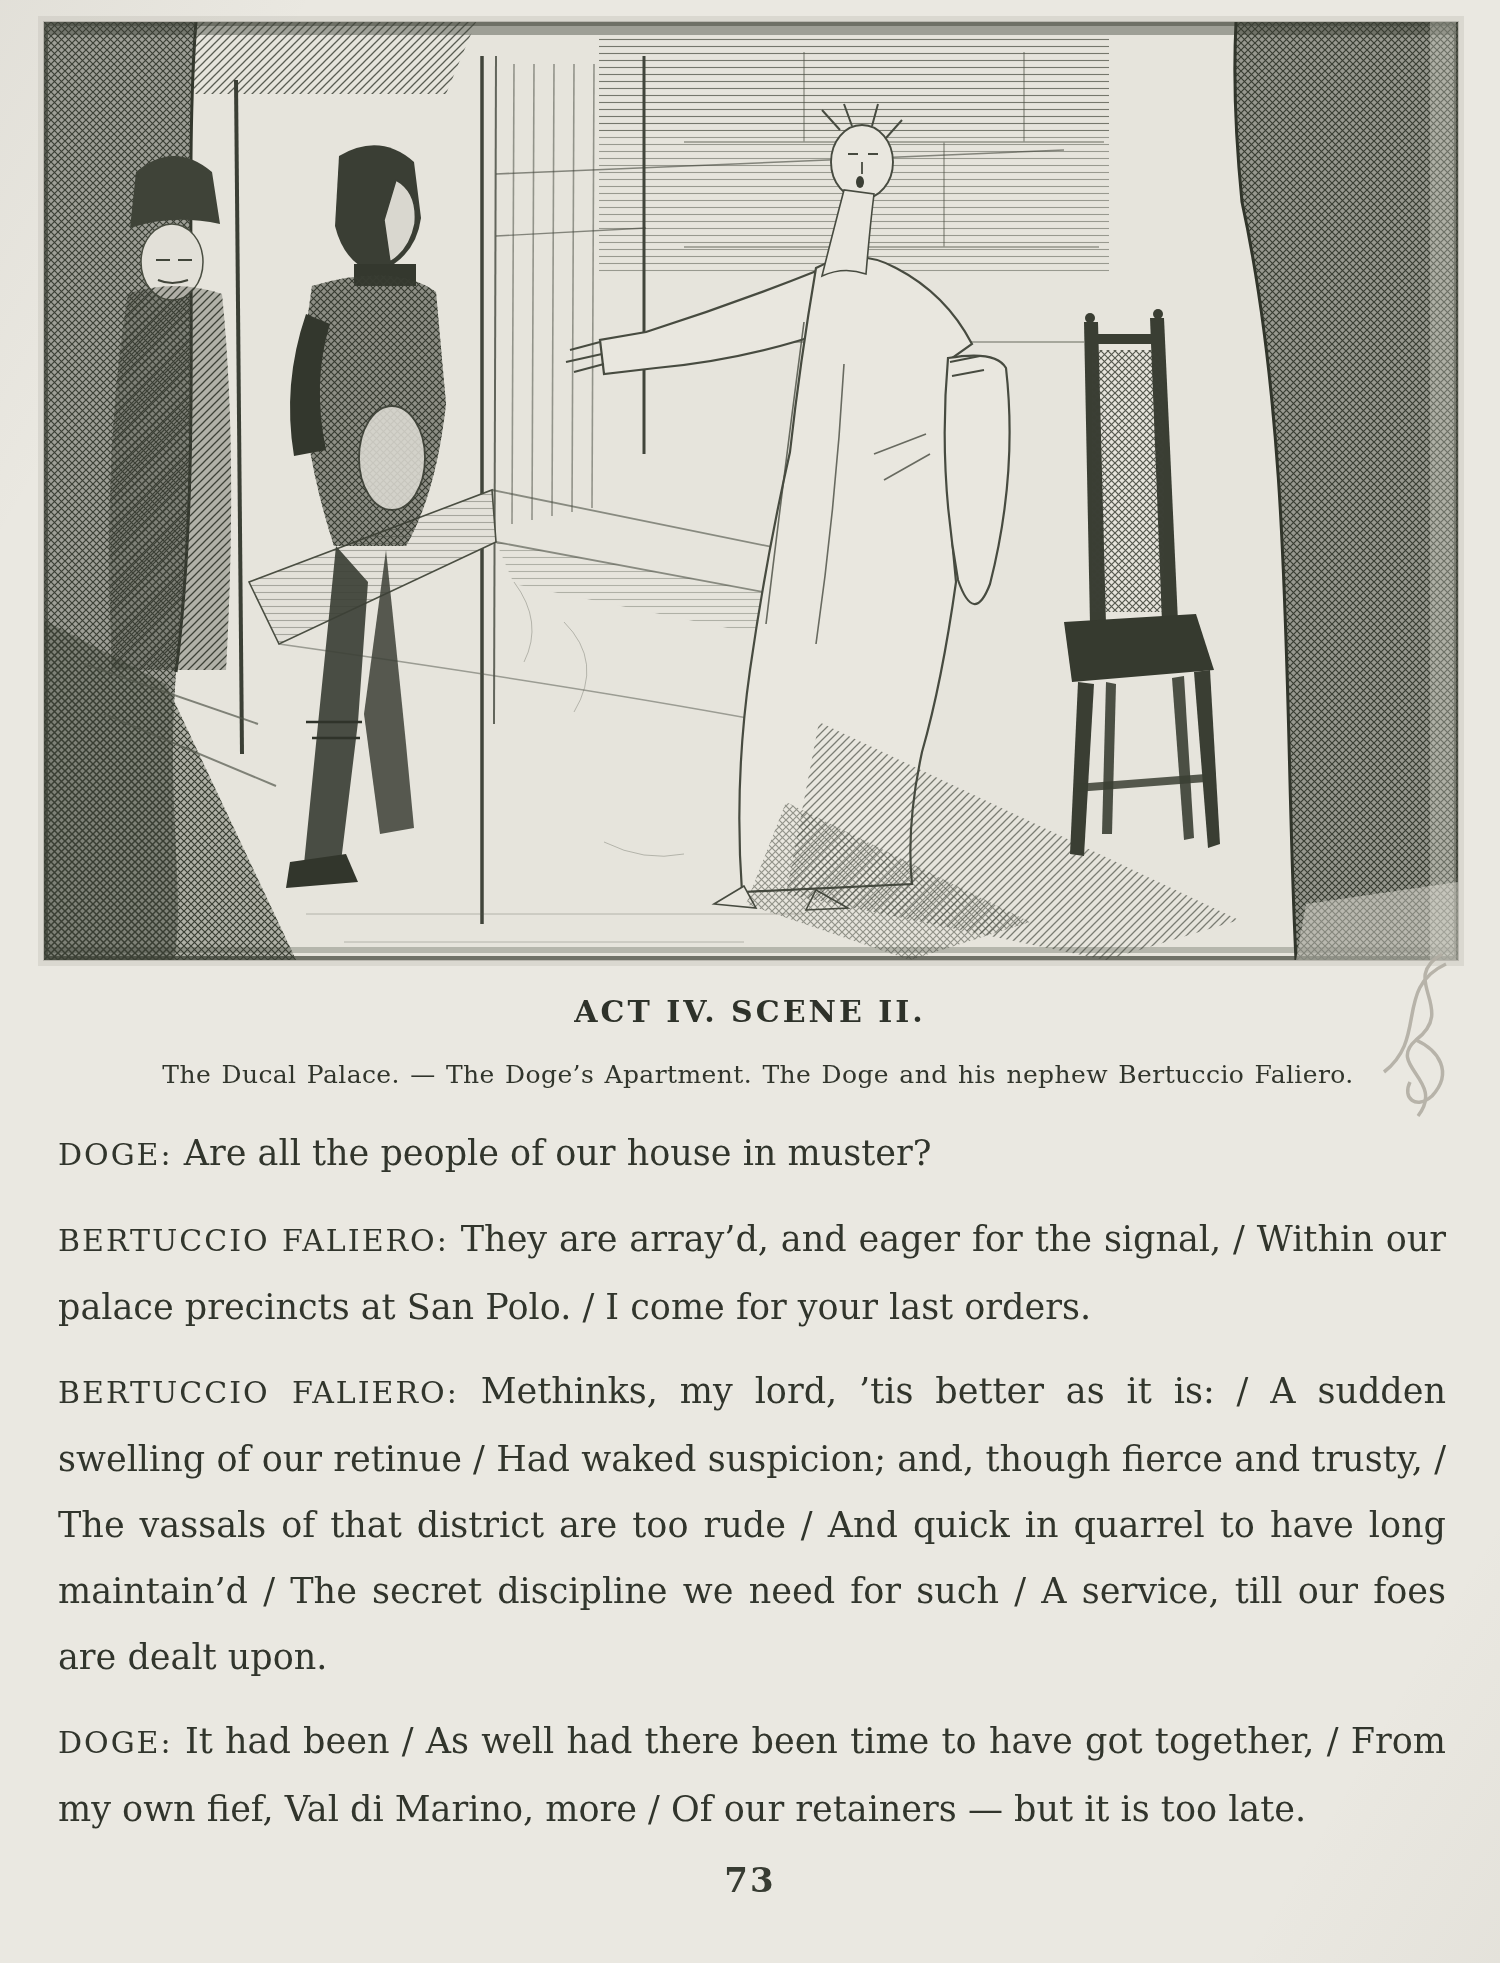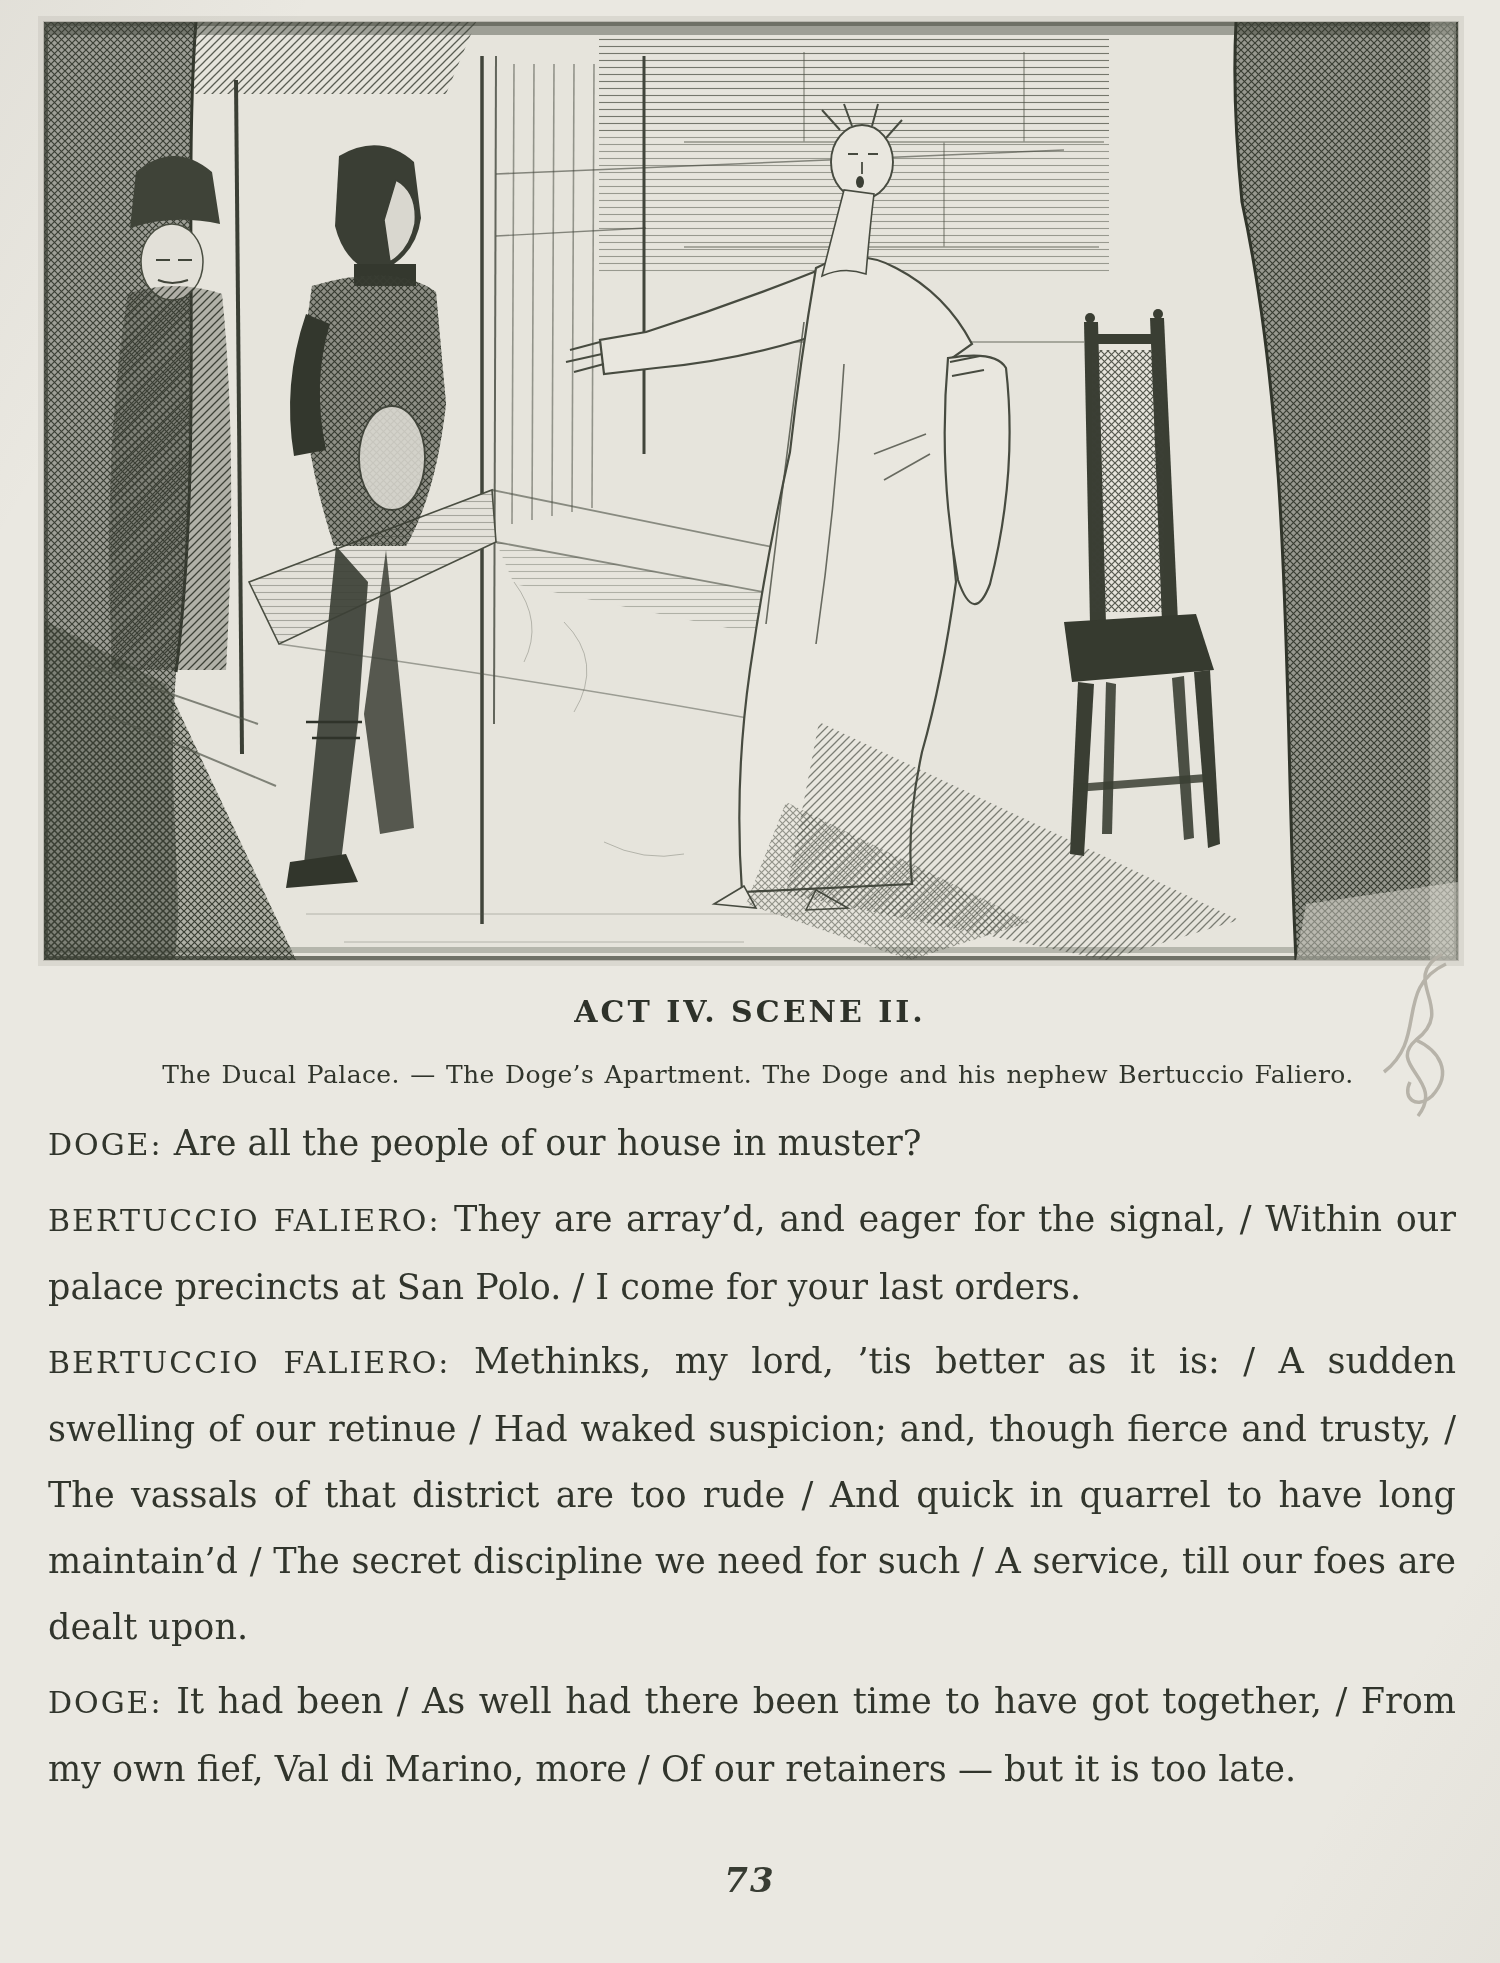--- a/index.html
+++ b/index.html
@@ -31,25 +31,25 @@
   .direction{
     position:absolute;top:1052px;left:45px;width:1410px;margin:8px;
     text-align:center;font-size:25px;letter-spacing:0.4px;word-spacing:2px;
     color:#31352c;
   }
   .dialogue{
     position:absolute;left:40px;top:1102px;width:1424px;
     font-size:35px;line-height:66px;text-align:justify;
     color:#31352c;
   }
-  .dialogue p{margin:8px;}
+  .dialogue p{margin:18px;}
   .speaker{font-size:30px;letter-spacing:2px;}
   .folio{
     position:absolute;top:1860px;left:0;width:1500px;
-    text-align:center;font-style:italic;font-weight:bold;font-size:34px;
+    text-align:center;font-weight:bold;font-size:34px;
     color:#383c33;letter-spacing:2px;
   }
 </style>
 </head>
 <body>
 
 <figure class="plate" role="img" aria-label="Etching of the Doge's apartment: an elderly Doge in long flowing robes gestures toward Bertuccio Faliero, who stands in dark armor; a helmeted guard waits by a curtained doorway at left, an open barred window is behind them, and a tall dark high-backed chair stands before a heavy curtain at right">
   <svg viewBox="0 0 1414 938" preserveAspectRatio="none">
     <defs>
       <pattern id="hx" width="8" height="8" patternUnits="userSpaceOnUse">

